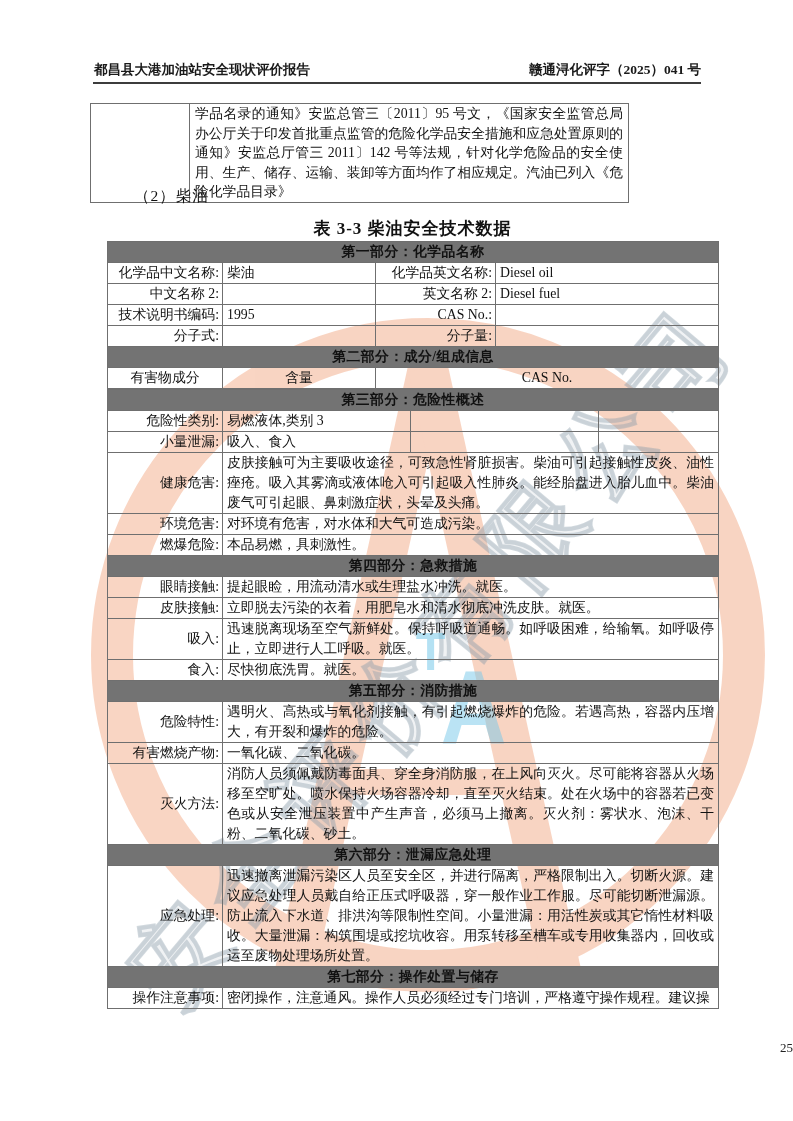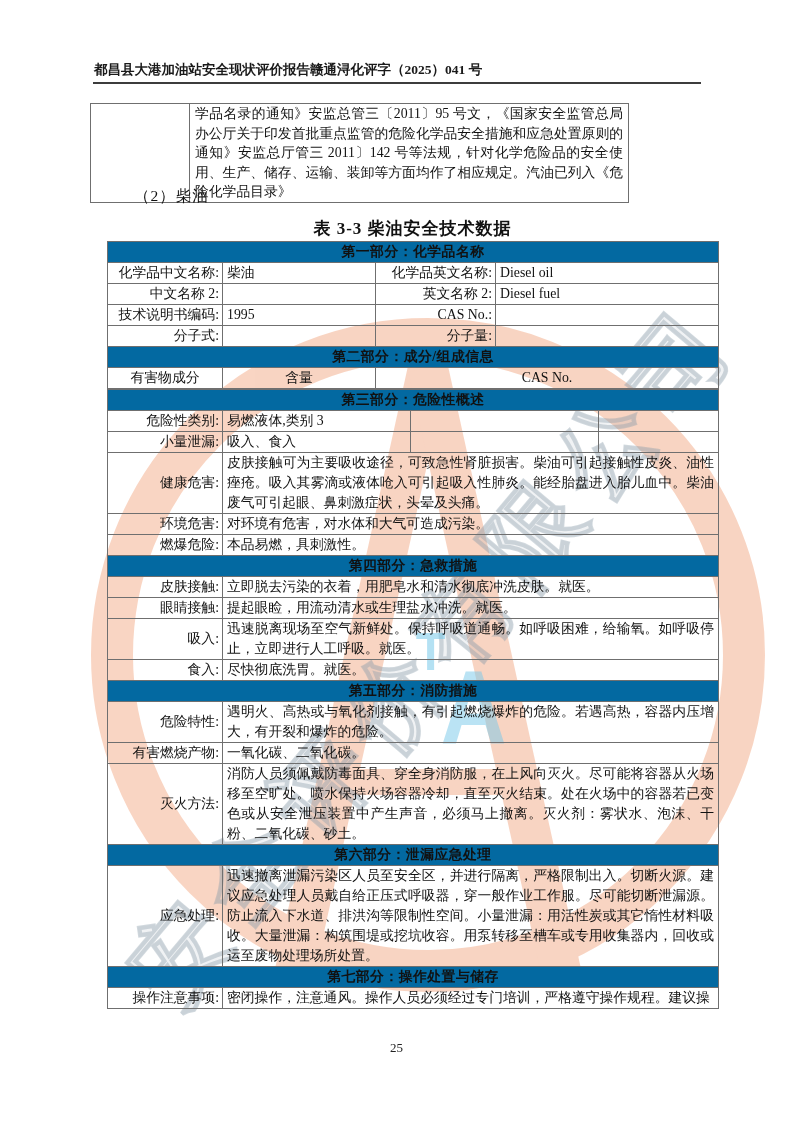--- a/index.html
+++ b/index.html
@@ -25,21 +25,21 @@
   }
   .wm-a {
     position:absolute; left:436px; top:648px; font-size:104px; font-weight:bold;
     font-family:"Liberation Sans","DejaVu Sans",sans-serif;
     color:rgba(118,200,234,0.50); transform:scaleX(.88);
   }
   
   .content { position:relative; z-index:1; }
   .page-header {
     position:absolute; left:94px; top:61px; width:607px;
-    display:flex; justify-content:flex-start;
+    display:flex; justify-content:space-between;
     font-size:13.5px; font-weight:bold; color:#1a1a1a;
   }
   .header-rule { position:absolute; left:93px; top:82px; width:608px; border-top:2px solid #3c3c3c; }
   
   table { border-collapse:collapse; table-layout:fixed; }
   td { vertical-align:middle; }
   .frag { position:absolute; left:90px; top:103px; width:539px;padding-left:28px; }
   .frag td { border:1px solid #6f6f6f; font-size:13.8px; line-height:19.5px; }
   .frag .fleft { width:99px; }
   .frag .fright { padding:0 5px; text-align:justify; height:78px; }
@@ -47,28 +47,28 @@
   .tbl-title {
     position:absolute; left:107px; top:217px; width:611px; text-align:center;
     font-size:17px; font-weight:bold; letter-spacing:1px;
   }
   
   .sds { position:absolute; left:107px; top:241px; width:611px; }
   .sds td {
     border:1px solid #6f6f6f; font-size:13.8px; line-height:20px; padding:0 4px;
   }
   .sds td.part-cell {
-    background:#0369a1; font-weight:bold; text-align:center; letter-spacing:.5px;
+    background:#737373; font-weight:bold; text-align:center; letter-spacing:.5px;
   }
   .sds td.lbl { text-align:right; padding-right:3px; white-space:nowrap; }
   .sds td.val { text-align:left; }
   .sds td.txt { text-align:justify; }
   .sds td.ctr { text-align:center; }
   .page-num {
-    position:absolute; left:0; top:1040px; width:793px; text-align:center;
+    position:absolute; left:0; top:1040px; width:793px; text-align:right;
     font-size:13px; color:#222;
   }
 </style>
 </head>
 <body>
 
 <div class="watermark">
   <svg class="wm-emblem" width="793" height="1121" viewBox="0 0 793 1121">
     <g fill="none" opacity="0.42" stroke-linecap="butt">
       <circle cx="428" cy="655" r="316" stroke-width="42" stroke="#F09A6F"></circle>
@@ -180,28 +180,28 @@
     </tr>
     <tr>
       <td class="lbl">燃爆危险:</td>
       <td colspan="5" class="txt">本品易燃，具刺激性。</td>
     </tr>
 
     <tr>
       <td colspan="6" class="part-cell">第四部分：急救措施</td>
     </tr>
     <tr>
+      <td class="lbl">眼睛接触:</td>
+      <td colspan="5" class="txt">提起眼睑，用流动清水或生理盐水冲洗。就医。</td>
+    </tr>
+    <tr>
       <td class="lbl">皮肤接触:</td>
       <td colspan="5" class="txt">立即脱去污染的衣着，用肥皂水和清水彻底冲洗皮肤。就医。</td>
     </tr>
     <tr>
-      <td class="lbl">眼睛接触:</td>
-      <td colspan="5" class="txt">提起眼睑，用流动清水或生理盐水冲洗。就医。</td>
-    </tr>
-    <tr>
       <td class="lbl">吸入:</td>
       <td colspan="5" class="txt">迅速脱离现场至空气新鲜处。保持呼吸道通畅。如呼吸困难，给输氧。如呼吸停止，立即进行人工呼吸。就医。</td>
     </tr>
     <tr>
       <td class="lbl">食入:</td>
       <td colspan="5" class="txt">尽快彻底洗胃。就医。</td>
     </tr>
 
     <tr>
       <td colspan="6" class="part-cell">第五部分：消防措施</td>

